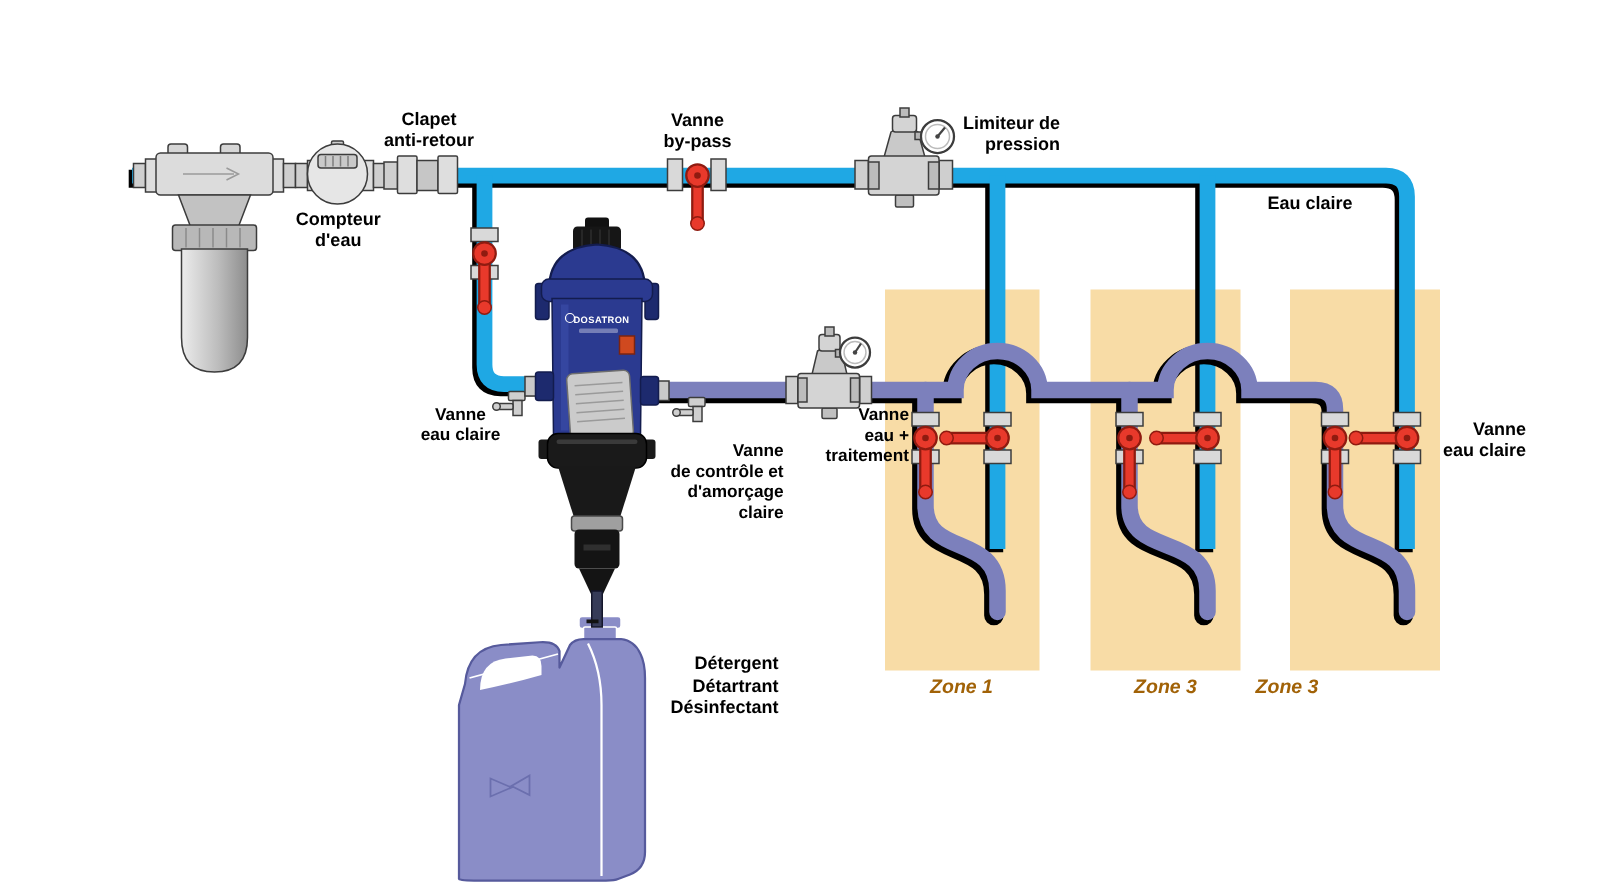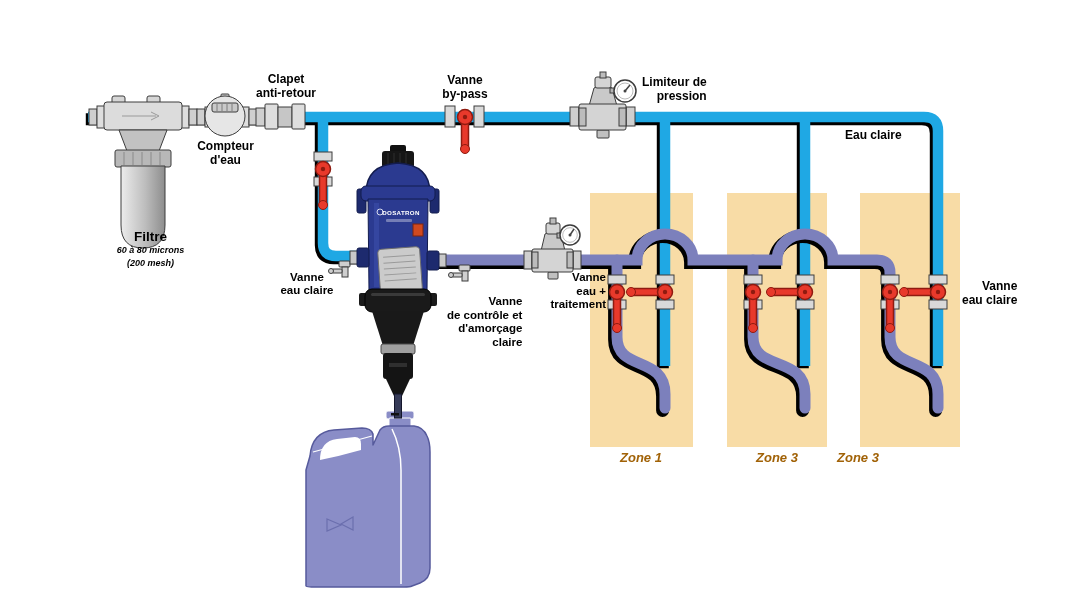--- a/index.html
+++ b/index.html
@@ -279,25 +279,20 @@
   <div class="lbl center" style="left:240px;top:73px;width:92px;">
     <span>Clapet</span>
     <span>anti-retour</span>
   </div>
 
   <div class="lbl center" style="left:183px;top:140px;width:85px;">
     <span>Compteur</span>
     <span>d'eau</span>
   </div>
 
-  <div class="lbl center" style="left:98px;top:229px;width:105px;">
-    <span class="big">Filtre</span>
-    <span class="small-italic">60 à 80 microns</span>
-    <span class="small-italic">(200 mesh)</span>
-  </div>
 
   <div class="lbl center" style="left:420px;top:74px;width:90px;">
     <span>Vanne</span>
     <span>by-pass</span>
   </div>
 
   <div class="lbl" style="left:642px;top:76px;">
     <span>Limiteur de</span>
     <span>pression</span>
   </div>
@@ -322,18 +317,23 @@
     <span>Vanne</span>
     <span>eau +</span>
     <span>traitement</span>
   </div>
 
   <div class="lbl" style="left:962px;top:280px;">
     <span>Vanne</span>
     <span>eau claire</span>
   </div>
 
+  <div class="lbl" style="left:447px;top:435px;line-height:14.5px;">
+    <span>Détergent</span>
+    <span>Détartrant</span>
+    <span>Désinfectant</span>
+  </div>
 
   <div class="zone-label" style="left:591px;">Zone 1</div>
   <div class="zone-label" style="left:727px;">Zone 3</div>
   <div class="zone-label" style="left:808px;">Zone 3</div>
 
 </div>
 
 </body></html>

